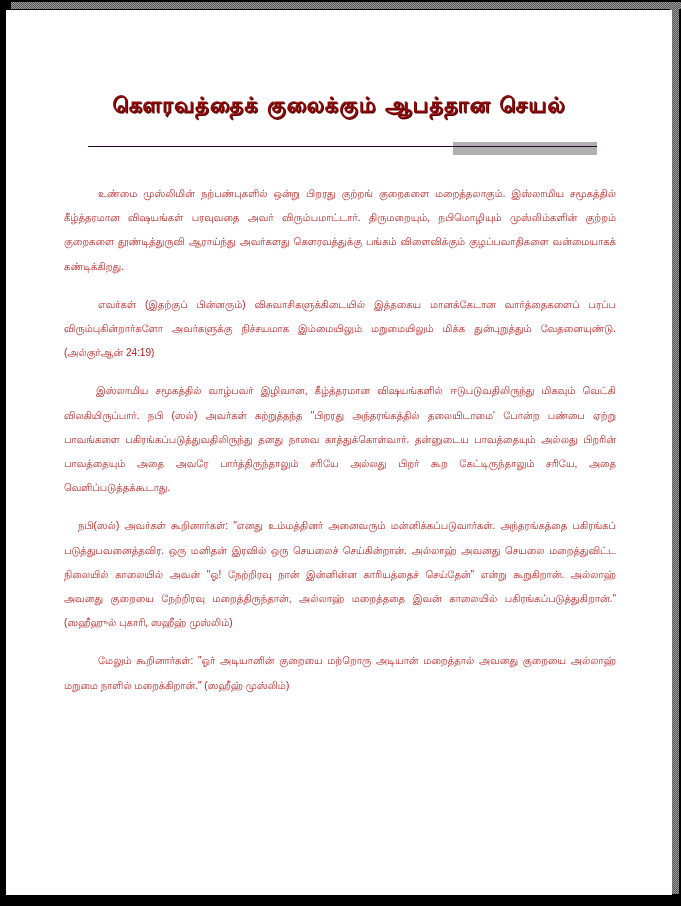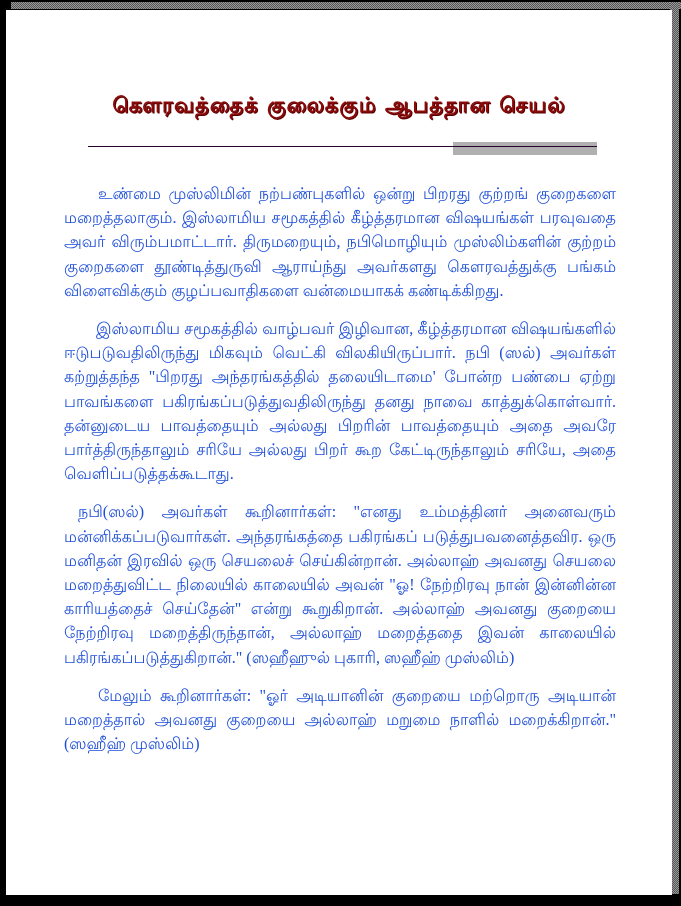--- a/index.html
+++ b/index.html
@@ -69,23 +69,23 @@
     .rule-line {
       position: absolute;
       left: 82px; top: 136px;
       width: 509px; height: 1px;
       background: #2a0030;
     }
     .content {
       position: absolute;
       left: 58px; top: 172px;
       width: 552px;
-      color: #1d4ed8;
-      font-family: Liberation Serif, serif;
-      font-size: 16px;
+      color: #b91c1c;
+      font-family: Liberation Sans, sans-serif;
+      font-size: 10px;
       line-height: 24.2px;
     }
     .para {
       margin: 0 0 14px 0;
       text-align: justify;
       text-indent: 34px;
     }
     .para.p2 { margin-top: 0; }
     .para.p4 { text-indent: 32px; }
     .para.p5 { text-indent: 14px; }
@@ -98,17 +98,18 @@
 <div class="shadow-right"></div>
 
 <div class="page">
   <h1 class="title">கௌரவத்தைக் குலைக்கும் ஆபத்தான செயல்</h1>
 
   <div class="rule-block"></div>
   <div class="rule-line"></div>
 
   <div class="content">
     <p class="para p1">உண்மை முஸ்லிமின் நற்பண்புகளில் ஒன்று பிறரது குற்றங் குறைகளை மறைத்தலாகும். இஸ்லாமிய சமூகத்தில் கீழ்த்தரமான விஷயங்கள் பரவுவதை அவர் விரும்பமாட்டார். திருமறையும், நபிமொழியும் முஸ்லிம்களின் குற்றம் குறைகளை தூண்டித்துருவி ஆராய்ந்து அவர்களது கௌரவத்துக்கு பங்கம் விளைவிக்கும் குழப்பவாதிகளை வன்மையாகக் கண்டிக்கிறது.</p>
+    <p class="para p2">எவர்கள் (இதற்குப் பின்னரும்) விசுவாசிகளுக்கிடையில் இத்தகைய மானக்கேடான வார்த்தைகளைப் பரப்ப விரும்புகின்றார்களோ அவர்களுக்கு நிச்சயமாக இம்மையிலும் மறுமையிலும் மிக்க துன்புறுத்தும் வேதனையுண்டு. (அல்குர்ஆன் 24:19)</p>
     <p class="para p4">இஸ்லாமிய சமூகத்தில் வாழ்பவர் இழிவான, கீழ்த்தரமான விஷயங்களில் ஈடுபடுவதிலிருந்து மிகவும் வெட்கி விலகியிருப்பார். நபி (ஸல்) அவர்கள் கற்றுத்தந்த "பிறரது அந்தரங்கத்தில் தலையிடாமை' போன்ற பண்பை ஏற்று பாவங்களை பகிரங்கப்படுத்துவதிலிருந்து தனது நாவை காத்துக்கொள்வார். தன்னுடைய பாவத்தையும் அல்லது பிறரின் பாவத்தையும் அதை அவரே பார்த்திருந்தாலும் சரியே அல்லது பிறர் கூற கேட்டிருந்தாலும் சரியே, அதை வெளிப்படுத்தக்கூடாது.</p>
     <p class="para p5">நபி(ஸல்) அவர்கள் கூறினார்கள்: "எனது உம்மத்தினர் அனைவரும் மன்னிக்கப்படுவார்கள். அந்தரங்கத்தை பகிரங்கப் படுத்துபவனைத்தவிர. ஒரு மனிதன் இரவில் ஒரு செயலைச் செய்கின்றான். அல்லாஹ் அவனது செயலை மறைத்துவிட்ட நிலையில் காலையில் அவன் "ஓ! நேற்றிரவு நான் இன்னின்ன காரியத்தைச் செய்தேன்" என்று கூறுகிறான். அல்லாஹ் அவனது குறையை நேற்றிரவு மறைத்திருந்தான், அல்லாஹ் மறைத்ததை இவன் காலையில் பகிரங்கப்படுத்துகிறான்." (ஸஹீஹுல் புகாரி, ஸஹீஹ் முஸ்லிம்)</p>
     <p class="para p6">மேலும் கூறினார்கள்: "ஓர் அடியானின் குறையை மற்றொரு அடியான் மறைத்தால் அவனது குறையை அல்லாஹ் மறுமை நாளில் மறைக்கிறான்." (ஸஹீஹ் முஸ்லிம்)</p>
   </div>
 </div>
 
 </body></html>

